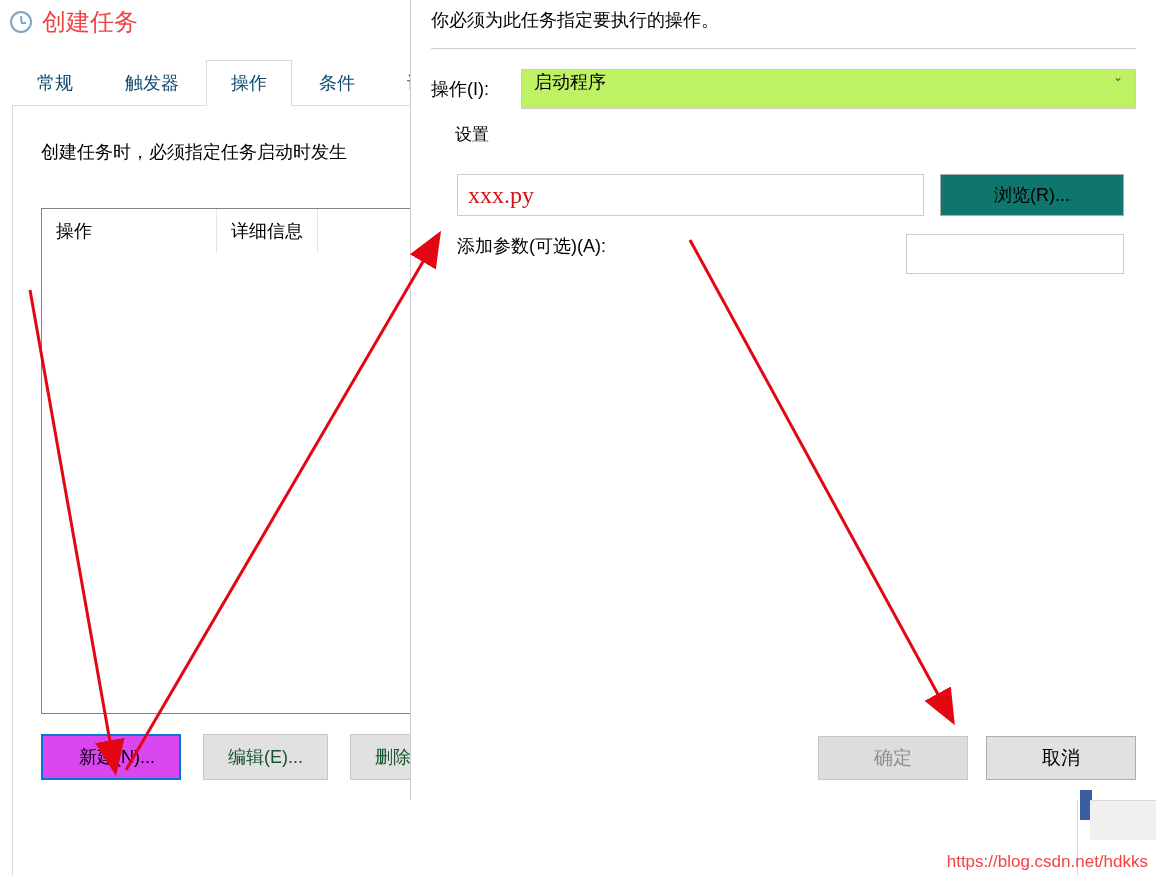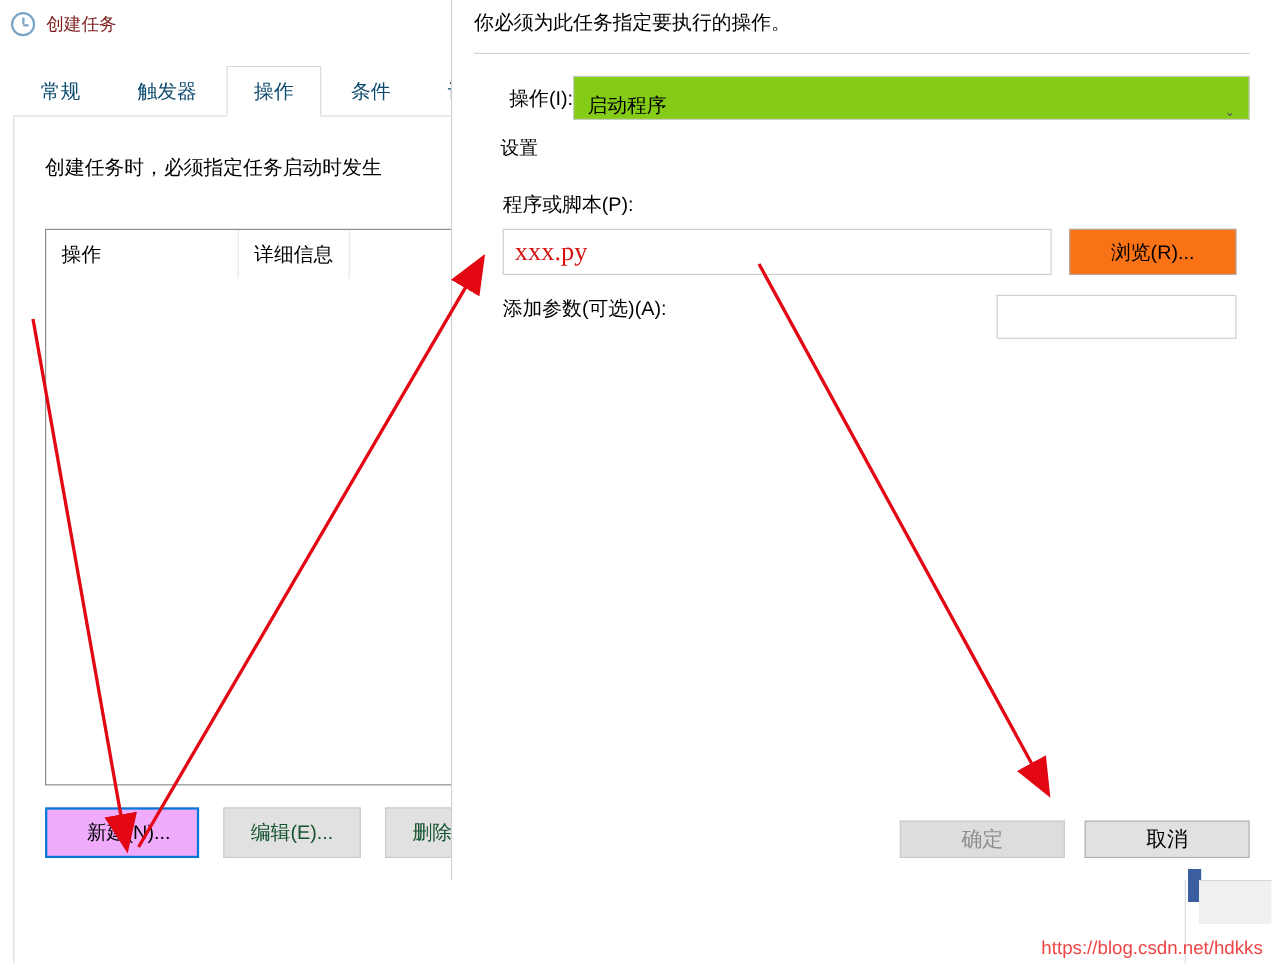--- a/index.html
+++ b/index.html
@@ -53,22 +53,22 @@
     .titlebar-icon::after {
       content: "";
       position: absolute;
       width: 5px;
       height: 1.5px;
       background: #7aa5c7;
       left: 50%;
       top: 9px;
     }
     .titlebar-text {
-      color: #7f1d1d;
-      font-size: 16px;
+      color: #ef4444;
+      font-size: 24px;
     }
     .tab-area {
       margin: 16px 12px 0 12px;
       position: relative;
     }
     .tabs {
       display: flex;
       gap: 2px;
     }
     .tab {
@@ -125,21 +125,21 @@
     }
     .win-button {
       background: #e1e1e1;
       border: 1px solid #adadad;
       padding: 9px 24px;
       font-size: 18px;
       cursor: pointer;
       font-family: inherit;
     }
     .win-button.primary-outline {
-      background: #f0abfc;
+      background: #d946ef;
       border: 2px solid #0078d7;
       padding-left: 36px;
     }
     .win-button.disabled {
       color: #14532d;
       background: #e1e1e1;
       border: 1px solid #c7c7c7;
     }
     
     .action-dialog {
@@ -163,30 +163,29 @@
       display: flex;
       align-items: center;
       padding: 0 20px;
       margin-bottom: 14px;
     }
     .form-label {
       font-size: 18px;
     }
     .action-label {
       width: 90px;
-      text-align: right;
     }
     .action-select {
       flex: 1;
       height: 40px;
       border: 1px solid #cccccc;
-      background: #84cc16;
+      background: #bef264;
       padding: 0 12px;
       display: flex;
-      align-items: flex-end;
+      align-items: flex-start;
       justify-content: space-between;
       font-size: 18px;
     }
     .select-arrow {
       font-size: 12px;
       color: #555;
     }
     .settings-group {
       margin: 6px 20px 0 30px;
       position: relative;
@@ -217,23 +216,23 @@
       background: #ffffff;
       padding: 0 10px;
       font-size: 24px;
       font-family: "Times New Roman", serif;
       color: #d41010;
     }
     .program-input {
       flex: 1;
     }
     .browse-btn {
-      width: 152px;
+      width: 184px;
       height: 42px;
-      background: #f97316;
+      background: #0f766e;
       border: 1px solid #adadad;
       font-size: 18px;
       cursor: pointer;
       font-family: inherit;
     }
     .inline-field {
       display: flex;
       align-items: flex-start;
       justify-content: space-between;
       margin-bottom: 16px;
@@ -246,21 +245,21 @@
     }
     .dialog-buttons {
       position: absolute;
       right: 20px;
       bottom: 20px;
       display: flex;
       gap: 18px;
     }
     .dlg-btn {
       width: 150px;
-      height: 34px;
+      height: 44px;
       border: 1px solid #adadad;
       background: #e1e1e1;
       font-size: 19px;
       cursor: pointer;
       font-family: inherit;
     }
     .dlg-btn.disabled {
       color: #8f8f8f;
       background: #dddddd;
       border: 1px solid #c7c7c7;
@@ -346,21 +345,20 @@
     <div class="action-select">
       <span>启动程序</span>
       <span class="select-arrow">⌄</span>
     </div>
   </div>
 
   <div class="settings-group">
     <div class="settings-legend">设置</div>
     <div class="settings-inner">
       <div class="field-block">
-        <div class="field-label">程序或脚本(P):</div>
         <div class="program-row">
           <input class="text-input program-input" value="xxx.py" style="">
           <button class="browse-btn">浏览(R)...</button>
         </div>
       </div>
       <div class="inline-field">
         <div class="field-label">添加参数(可选)(A):</div>
         <input class="small-input" style="">
       </div>
     </div>

